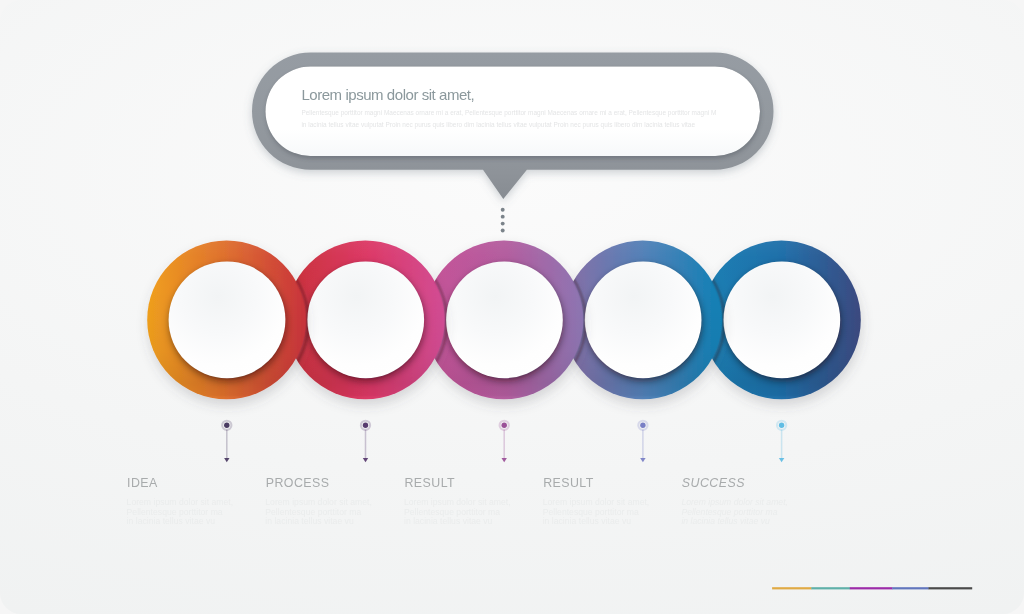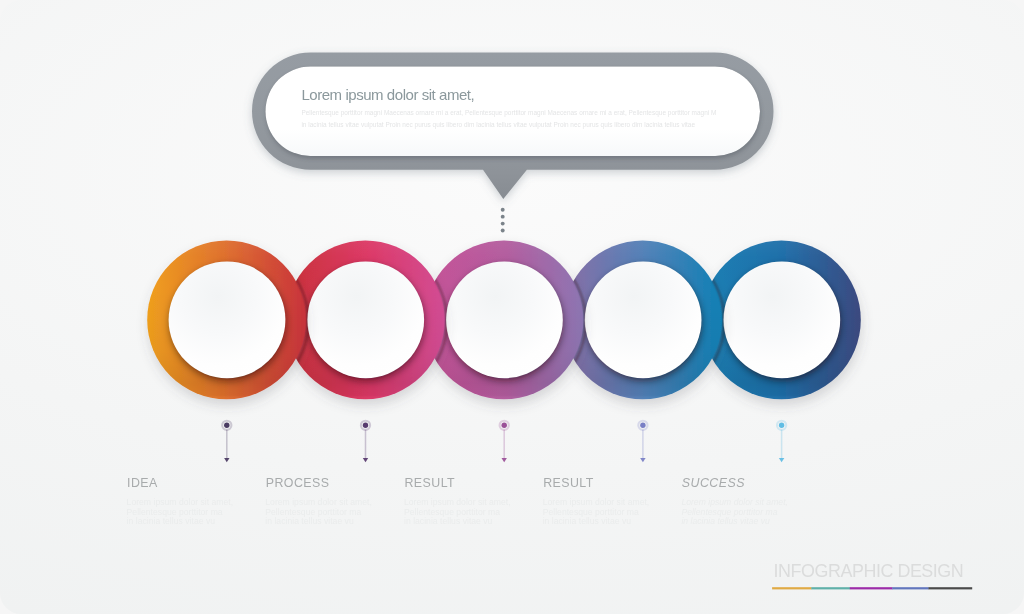--- a/index.html
+++ b/index.html
@@ -287,14 +287,13 @@
       <div class="step" style="left: 681.4px; top: 476px; font-style: italic;">
         <div class="title">SUCCESS</div>
         <div class="desc">
           <div class="dline">Lorem ipsum dolor sit amet,</div>
           <div class="dline">Pellentesque porttitor ma</div>
           <div class="dline">in lacinia tellus vitae vu</div>
         </div>
       </div>
     </div>
 
-  <div class="foot-text">INFOGRAPHIC DESIGN</div>
 </div>
 
 </body></html>

